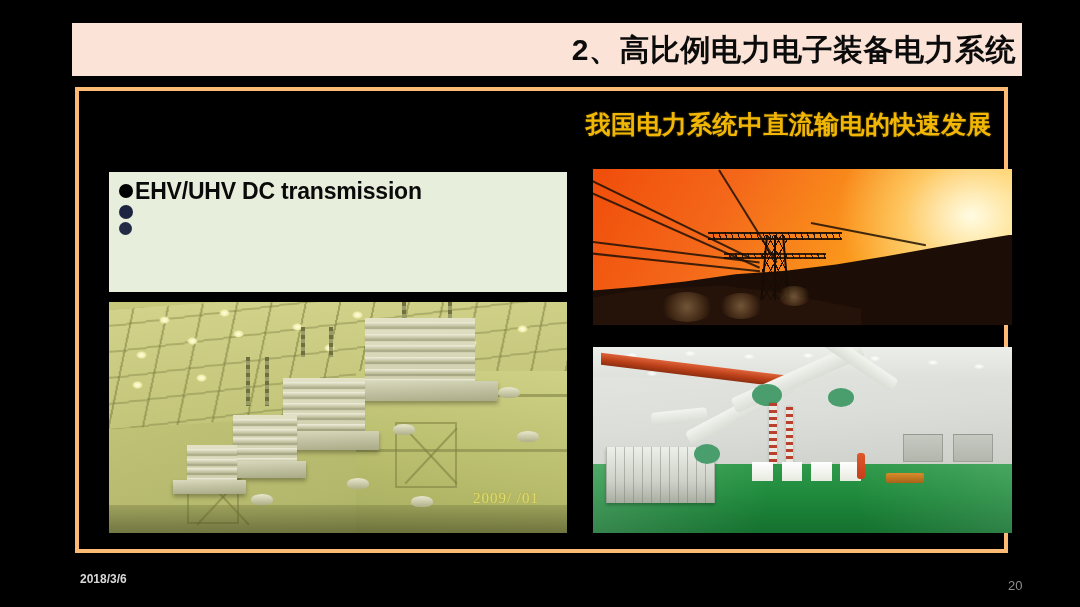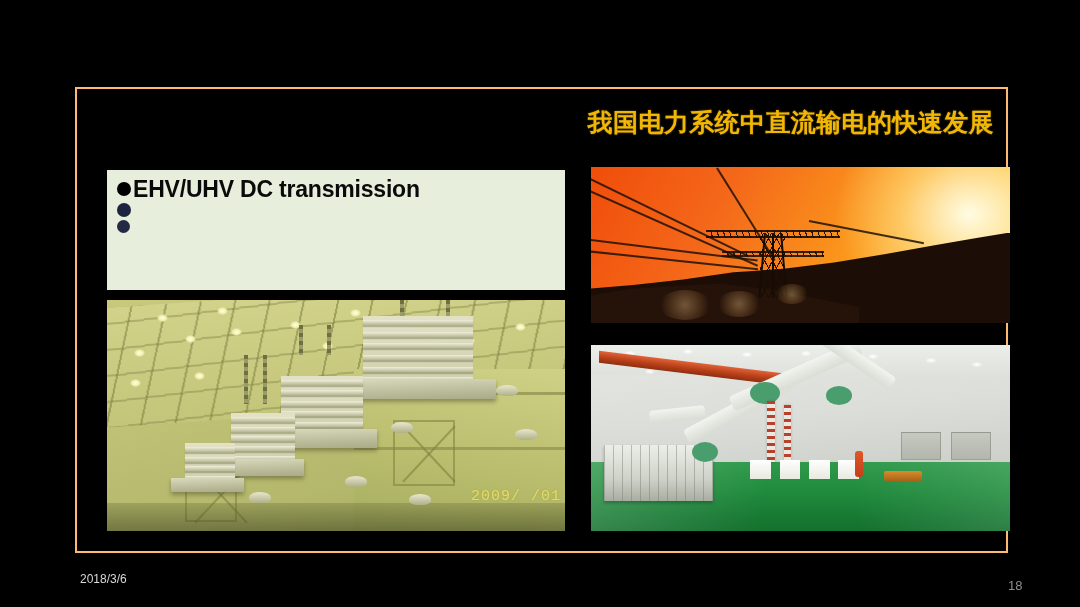--- a/index.html
+++ b/index.html
@@ -39,21 +39,21 @@
     white-space: nowrap;
   }
 
   
   .content-box {
     position: absolute;
     left: 75px;
     top: 87px;
     width: 933px;
     height: 466px;
-    border: 2px solid #fdba74;
+    border: 4px solid #fdba74;
     box-sizing: border-box;
     background: #000000;
   }
 
   .subtitle {
     position: absolute;
     right: 12px;
     top: 17px;
     font-size: 25px;
     font-weight: bold;
@@ -176,23 +176,23 @@
     width: 22px; height: 11px;
     border-radius: 50% 50% 40% 40%;
     background: linear-gradient(180deg,#e8e7ce 0%, #b0b189 100%);
   }
   .vh-floor {
     position:absolute; left:0; bottom:0; width:100%; height:12%;
     background: linear-gradient(180deg, rgba(110,115,58,0.35), rgba(60,64,30,0.55));
   }
   .vh-timestamp {
     position: absolute;
-    right: 4px;
+    right: 28px;
     bottom: 26px;
-    font-family: Liberation Mono, monospace;
+    font-family: Liberation Serif, serif;
     font-size: 15px;
     color: #e9e36a;
     opacity: 0.85;
     letter-spacing: 1px;
     text-shadow: 0 0 2px rgba(160,150,30,0.7);
   }
 
   
   .photo-sunset {
     left: 514px;
@@ -358,34 +358,38 @@
     border-radius: 2px;
   }
 
   
   .footer-date {
     position: absolute;
     left: 80px;
     top: 572px;
     font-size: 12px;
     color: #d8d8d8;
+    font-weight: bold;
   }
   .footer-page {
     position: absolute;
     left: 1008px;
     top: 578px;
     font-size: 13px;
     color: #8e8e8e;
   }
 </style>
 </head>
 <body>
 
 <div class="slide">
 
+  <div class="header-bar">
+    <div class="header-title">2、高比例电力电子装备电力系统</div>
+  </div>
 
   <div class="content-box">
 
     <div class="subtitle">我国电力系统中直流输电的快速发展</div>
 
     <div class="bullet-panel">
 
       <div class="bullet-row b1">
         <span class="bullet-dot"></span>
         <span class="bullet-text">EHV/UHV DC transmission</span>
@@ -539,15 +543,15 @@
       <div class="th-niche" style="left:74%; top:47%; width:9%;  height:14%;"></div>
       <div class="th-niche" style="left:86%; top:47%; width:9%;  height:14%;"></div>
 
       <div class="th-person" style="left:63%; top:57%;"></div>
       <div class="th-cart" style="left:70%; top:68%; width:9%; height:5%;"></div>
     </div>
 
   </div>
 
   <div class="footer-date">2018/3/6</div>
-  <div class="footer-page">18</div>
+  <div class="footer-page">20</div>
 
 </div>
 
 </body></html>

